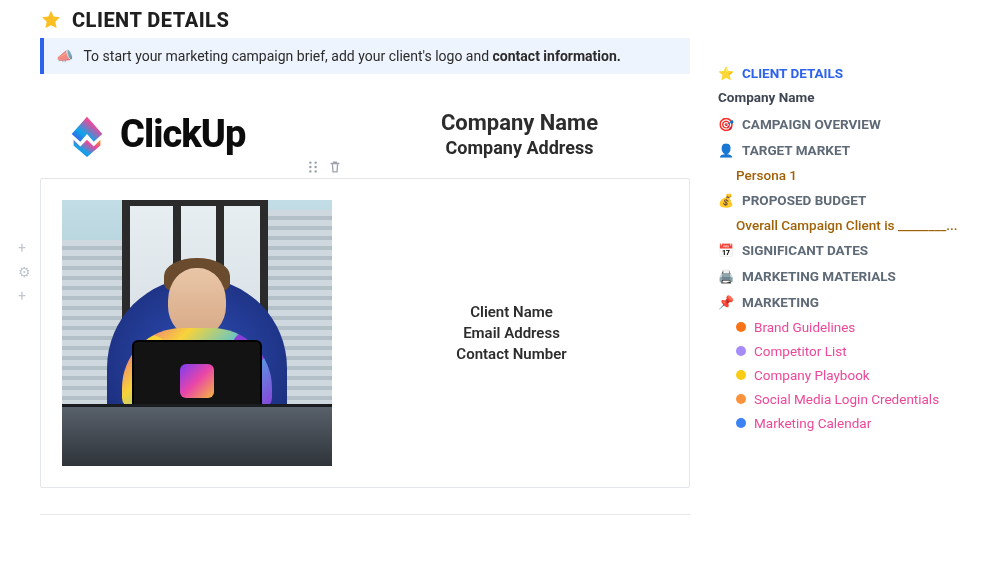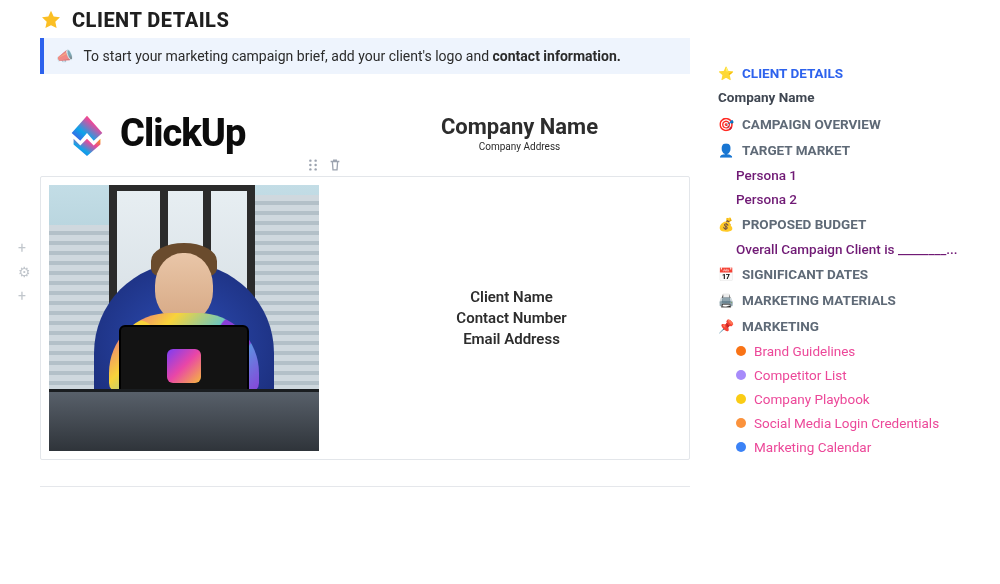--- a/index.html
+++ b/index.html
@@ -58,21 +58,21 @@
   .clickup-logo {
     display: flex;
     align-items: center;
     gap: 10px;
     flex: 1;
   }
   .logomark { width: 46px; height: 46px; }
   .logotext { font-size: 38px; font-weight: 800; color: #0c0c0c; letter-spacing: -1px; }
   .company-block { flex: 1; text-align: center; }
   .company-name { font-size: 22px; font-weight: 700; }
-  .company-addr { font-size: 10px; font-weight: 400; color: #2b2b2b; margin-top: 2px; }
+  .company-addr { font-size: 18px; font-weight: 700; color: #2b2b2b; margin-top: 2px; }
   .block-toolbar {
     display: flex;
     align-items: center;
     justify-content: flex-end;
     gap: 8px;
     padding-right: 348px;
     margin-top: -4px;
     margin-bottom: 4px;
     color: #9ca3af;
   }
@@ -83,21 +83,21 @@
     display: flex;
     flex-direction: column;
     gap: 8px;
     color: #c1c6cc;
     font-size: 14px;
   }
   .gutter span { cursor: pointer; }
   .card {
     border: 1px solid #e3e6ea;
     border-radius: 2px;
-    padding: 8px;
+    padding: 21px;
     display: flex;
     gap: 23px;
     align-items: center;
     margin-bottom: 26px;
   }
   .photo-wrap {
     width: 270px;
     height: 266px;
     position: relative;
     overflow: hidden;
@@ -167,21 +167,21 @@
     font-size: 13.5px;
   }
   .ol-item {
     display:flex; align-items:center; gap:8px;
     padding: 5px 4px;
     color: #5f6a77;
     font-weight: 700;
     cursor: pointer;
   }
   .ol-item.active { color:#2d62ed; }
-  .ol-sub { padding-left: 22px; color:#701a75; font-weight:500; padding-top:4px; padding-bottom:4px; cursor:pointer; }
+  .ol-sub { padding-left: 22px; color:#a16207; font-weight:500; padding-top:4px; padding-bottom:4px; cursor:pointer; }
   .ol-plain { padding-left:4px; color:#3f4651; font-weight:700; padding-top:3px; padding-bottom:6px; }
   .dot { width:10px; height:10px; border-radius:50%; display:inline-block; flex-shrink:0; }
   .emoji { width:16px; text-align:center; font-size:13px; }
   .ol-ref { display:flex; align-items:center; gap:8px; padding:4px 4px 4px 22px; color:#ec4899; cursor:pointer; }
 </style>
 </head>
 <body>
 
 <div class="main-area">
   <div class="header-row">
@@ -250,22 +250,22 @@
       <div class="hair"></div>
       <div class="head"></div>
       <div class="torso"></div>
       <div class="laptop"></div>
       <div class="sticker"></div>
       <div class="lapbase"></div>
       <div class="desk"></div>
     </div>
     <div class="client-fields">
       <div>Client Name</div>
+      <div>Email Address</div>
       <div>Contact Number</div>
-      <div>Email Address</div>
     </div>
   </div>
 
   <hr class="hr">
 </div>
 
 <div class="outline">
   <div class="ol-item active">
     <span class="emoji">⭐</span>
     <span>CLIENT DETAILS</span>
@@ -273,21 +273,20 @@
   <div class="ol-plain">Company Name</div>
   <div class="ol-item">
     <span class="emoji">🎯</span>
     <span>CAMPAIGN OVERVIEW</span>
   </div>
   <div class="ol-item">
     <span class="emoji">👤</span>
     <span>TARGET MARKET</span>
   </div>
   <div class="ol-sub">Persona 1</div>
-  <div class="ol-sub">Persona 2</div>
   <div class="ol-item">
     <span class="emoji">💰</span>
     <span>PROPOSED BUDGET</span>
   </div>
   <div class="ol-sub">Overall Campaign Client is ________...</div>
   <div class="ol-item">
     <span class="emoji">📅</span>
     <span>SIGNIFICANT DATES</span>
   </div>
   <div class="ol-item">

